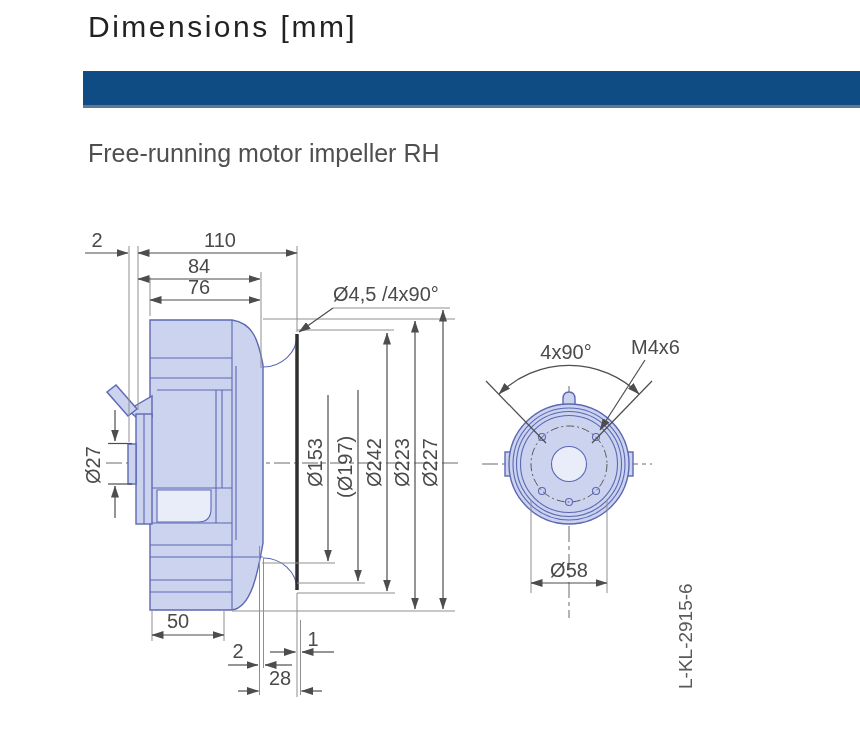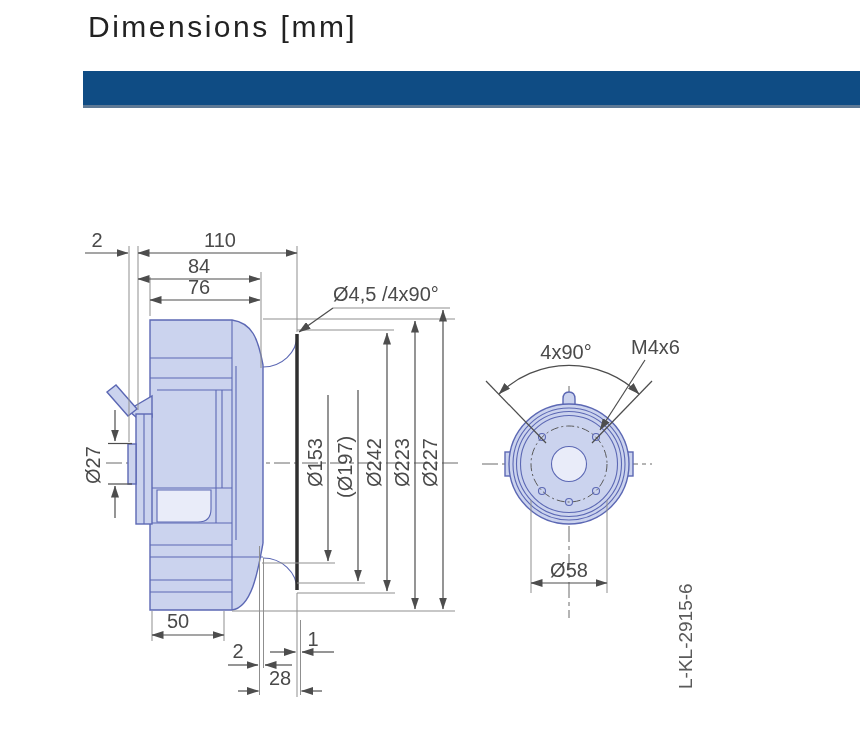--- a/index.html
+++ b/index.html
@@ -24,20 +24,21 @@
   .dashed{stroke:#5a5a5a;stroke-width:1;fill:none;stroke-dasharray:8 3 2 3;}
 </style>
 </head>
 <body>
 
 <div class="page">
 
   <div class="title">Dimensions [mm]</div>
   <div class="accent-bar"></div>
   <div class="subtitle">
+    <div>Free-running motor impeller RH</div>
   </div>
 
   <svg width="860" height="744" viewBox="0 0 860 744">
     <defs>
       <marker id="arr" viewBox="0 0 12 8" markerWidth="12" markerHeight="8" refX="11.5" refY="4" orient="auto-start-reverse" markerUnits="userSpaceOnUse">
         <path d="M0,0 L12,4 L0,8 Z" fill="#4d4d4d"></path>
       </marker>
     </defs>
 
     <g>

